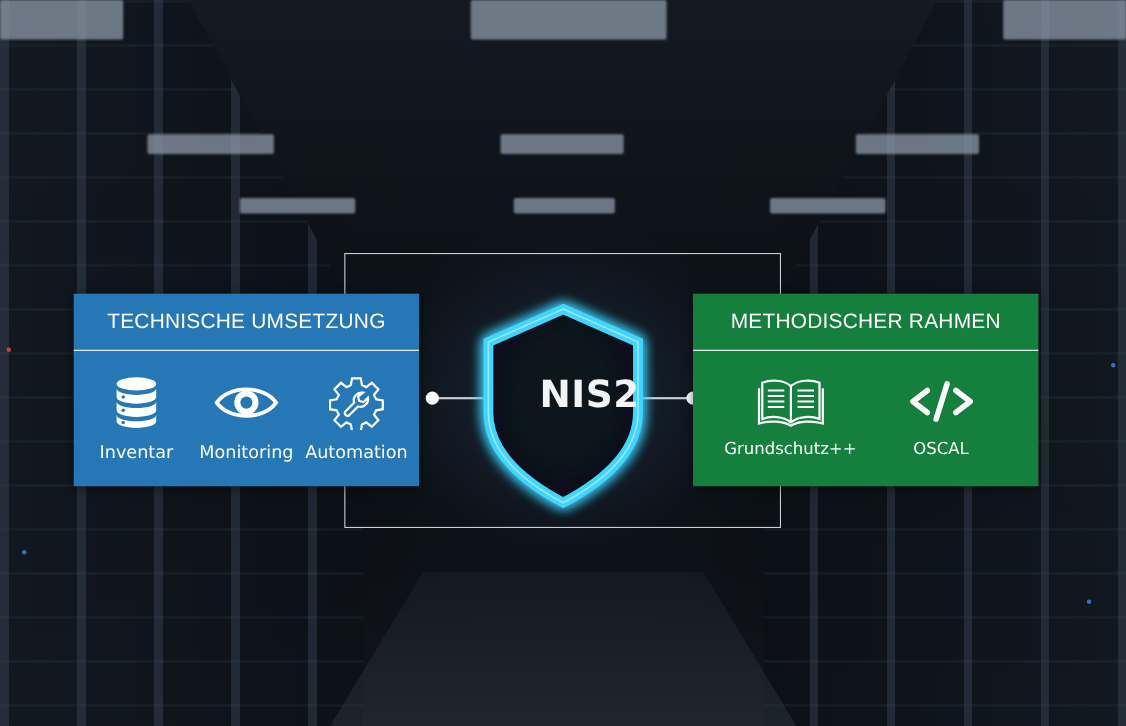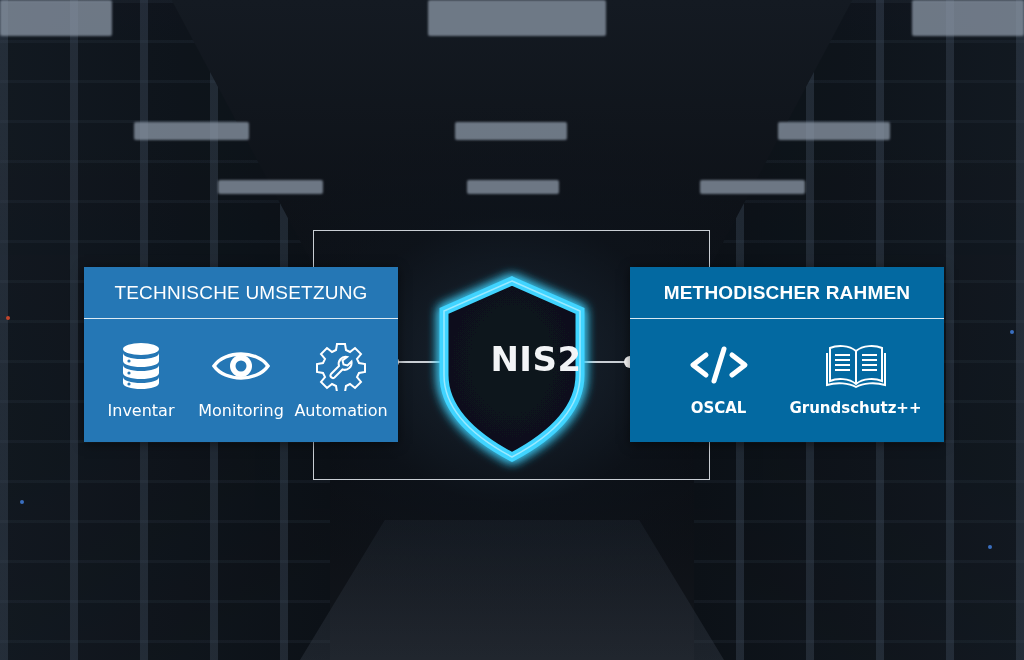--- a/index.html
+++ b/index.html
@@ -34,22 +34,22 @@
       opacity:0.85; }
     .led { position:absolute; width:4px; height:4px; border-radius:50%; }
 
     .frame { position:absolute; left:313px; top:230px; width:397px; height:250px;
       border:1.5px solid #c9ced4; box-sizing:border-box; }
     .connector { position:absolute; height:2px; background:#c9ced4; top:361px; }
     .dot { position:absolute; width:12px; height:12px; border-radius:50%; background:#ffffff; top:356px; }
 
     .box { position:absolute; top:267px; width:314px; height:175px; color:#fff;
       box-shadow: 0 2px 10px rgba(0,0,0,0.5); }
-    .box-blue { left:84px; background:#2577b5; }
-    .box-orange { left:630px; background:#0369a1;font-weight:bold; }
+    .box-blue { left:67px; background:#2577b5; }
+    .box-orange { left:630px; background:#15803d; }
     .box-title { height:51px; display:flex; align-items:center; justify-content:center;
       font-size:19px; letter-spacing:0.2px; border-bottom:1.5px solid rgba(255,255,255,0.85); }
     .items { display:flex; justify-content:center; padding:0 6px; margin-top:22px; }
     .item { display:flex; flex-direction:column; align-items:center; width:100px; }
     .item svg { display:block; }
     .item-label { margin-top:10px; font-size:16px; font-family:"DejaVu Sans", sans-serif; }
     .box-orange .item { width:140px; }
     .box-orange .items { padding:0 20px; }
     .box-orange .item-label { font-size:15px; }
 
@@ -146,34 +146,34 @@
     </svg>
   </span>
   <div class="shield-text">NIS2</div>
 </div>
 
 <div class="box box-orange">
   <div class="box-title">METHODISCHER RAHMEN</div>
   <div class="items">
     <div class="item">
       <span>
-        <svg width="62" height="48" viewBox="0 0 62 48" fill="none" stroke="#fff" stroke-width="5" stroke-linecap="round" stroke-linejoin="round">
-          <path d="M18 14 L5 24 L18 34"></path>
-          <path d="M36 8 L26 40"></path>
-          <path d="M44 14 L57 24 L44 34"></path>
-        </svg>
-      </span>
-      <span class="item-label">OSCAL</span>
-    </div>
-    <div class="item">
-      <span>
         <svg width="62" height="48" viewBox="0 0 62 48" fill="none" stroke="#fff" stroke-width="2">
           <path d="M31 10 C24 4 12 4 5 7 V40 C12 37 24 37 31 43 C38 37 50 37 57 40 V7 C50 4 38 4 31 10z"></path>
           <path d="M31 10 V43"></path>
           <path d="M2 12 V44 C12 41 24 42 31 46 C38 42 50 41 60 44 V12"></path>
           <path d="M10 14 h15 M10 19 h15 M10 24 h15 M10 29 h15"></path>
           <path d="M37 14 h15 M37 19 h15 M37 24 h15 M37 29 h15"></path>
         </svg>
       </span>
       <span class="item-label">Grundschutz++</span>
     </div>
+    <div class="item">
+      <span>
+        <svg width="62" height="48" viewBox="0 0 62 48" fill="none" stroke="#fff" stroke-width="5" stroke-linecap="round" stroke-linejoin="round">
+          <path d="M18 14 L5 24 L18 34"></path>
+          <path d="M36 8 L26 40"></path>
+          <path d="M44 14 L57 24 L44 34"></path>
+        </svg>
+      </span>
+      <span class="item-label">OSCAL</span>
+    </div>
   </div>
 </div>
 
 </body></html>

